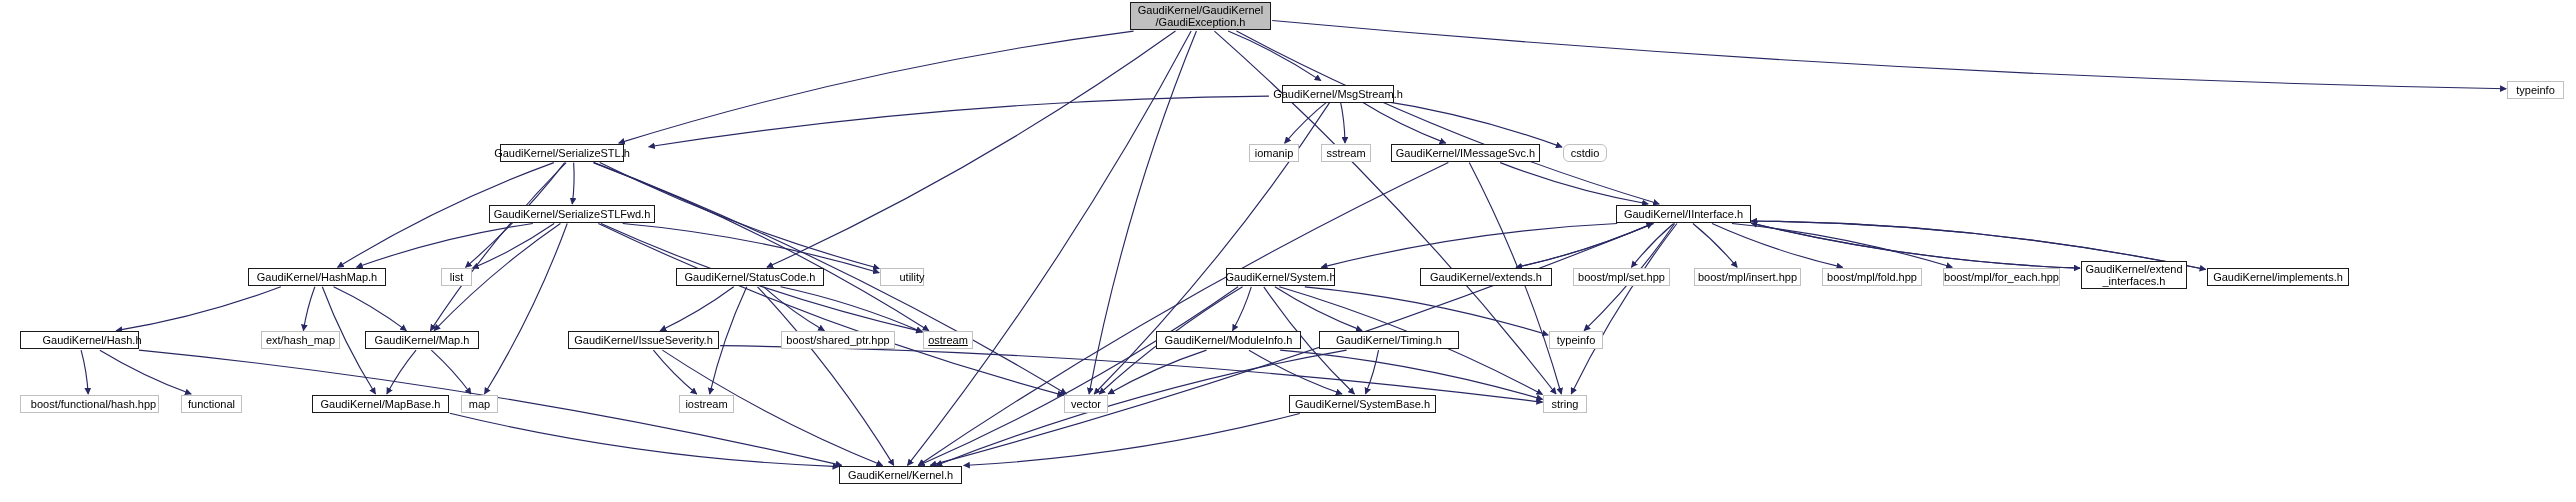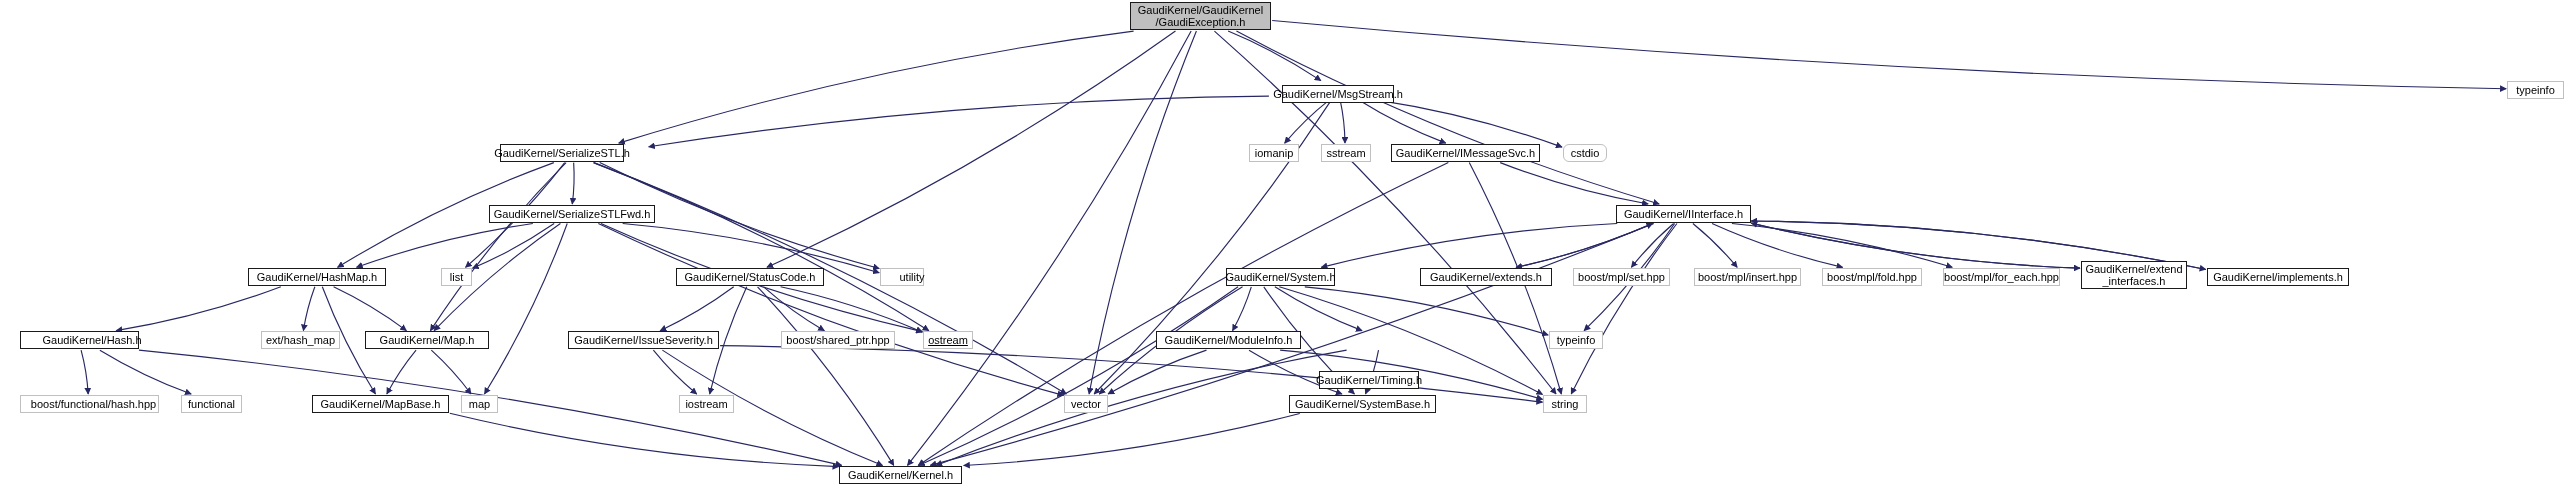--- a/index.html
+++ b/index.html
@@ -136,26 +136,26 @@
       <div class="node internal" style="left: 1420px; top: 268px; width: 132px; height: 18px;">GaudiKernel/extends.h</div>
       <div class="node ext" style="left: 1573px; top: 268px; width: 97px; height: 18px;">boost/mpl/set.hpp</div>
       <div class="node ext" style="left: 1694px; top: 268px; width: 107px; height: 18px;">boost/mpl/insert.hpp</div>
       <div class="node ext" style="left: 1822px; top: 268px; width: 100px; height: 18px;">boost/mpl/fold.hpp</div>
       <div class="node ext" style="left: 1943px; top: 268px; width: 117px; height: 18px;">boost/mpl/for_each.hpp</div>
       <div class="node internal" style="left: 2081px; top: 261px; width: 106px; height: 28px;">GaudiKernel/extend
 _interfaces.h</div>
       <div class="node internal" style="left: 2207px; top: 268px; width: 142px; height: 18px;">GaudiKernel/implements.h</div>
       <div class="node internal" style="left: 20px; top: 331px; width: 119px; height: 18px; padding-left: 25px;">GaudiKernel/Hash.h</div>
       <div class="node ext" style="left: 261px; top: 331px; width: 79px; height: 18px;">ext/hash_map</div>
-      <div class="node internal" style="left: 365px; top: 331px; width: 124px; height: 18px;">GaudiKernel/Map.h</div>
+      <div class="node internal" style="left: 365px; top: 331px; width: 114px; height: 18px;">GaudiKernel/Map.h</div>
       <div class="node internal" style="left: 568px; top: 331px; width: 151px; height: 18px;">GaudiKernel/IssueSeverity.h</div>
       <div class="node ext" style="left: 781px; top: 331px; width: 114px; height: 18px;">boost/shared_ptr.hpp</div>
       <div class="node ext" style="left: 923px; top: 331px; width: 50px; height: 18px; text-decoration: underline;">ostream</div>
       <div class="node internal" style="left: 1156px; top: 331px; width: 145px; height: 18px;">GaudiKernel/ModuleInfo.h</div>
-      <div class="node internal" style="left: 1319px; top: 331px; width: 100px; height: 18px; margin-top: 40px;">GaudiKernel/Timing.h</div>
+      <div class="node internal" style="left: 1319px; top: 331px; width: 140px; height: 18px;">GaudiKernel/Timing.h</div>
       <div class="node ext" style="left: 1549px; top: 331px; width: 54px; height: 18px;">typeinfo</div>
       <div class="node ext" style="left: 20px; top: 395px; width: 139px; height: 18px; padding-left: 8px;">boost/functional/hash.hpp</div>
       <div class="node ext" style="left: 181px; top: 395px; width: 61px; height: 18px;">functional</div>
       <div class="node internal" style="left: 312px; top: 395px; width: 137px; height: 18px;">GaudiKernel/MapBase.h</div>
       <div class="node ext" style="left: 461px; top: 395px; width: 37px; height: 18px;">map</div>
       <div class="node ext" style="left: 679px; top: 395px; width: 55px; height: 18px;">iostream</div>
       <div class="node ext" style="left: 1064px; top: 395px; width: 44px; height: 18px;">vector</div>
       <div class="node internal" style="left: 1289px; top: 395px; width: 147px; height: 18px;">GaudiKernel/SystemBase.h</div>
       <div class="node ext" style="left: 1543px; top: 395px; width: 44px; height: 18px;">string</div>
       <div class="node internal" style="left: 839px; top: 466px; width: 123px; height: 18px;">GaudiKernel/Kernel.h</div>

